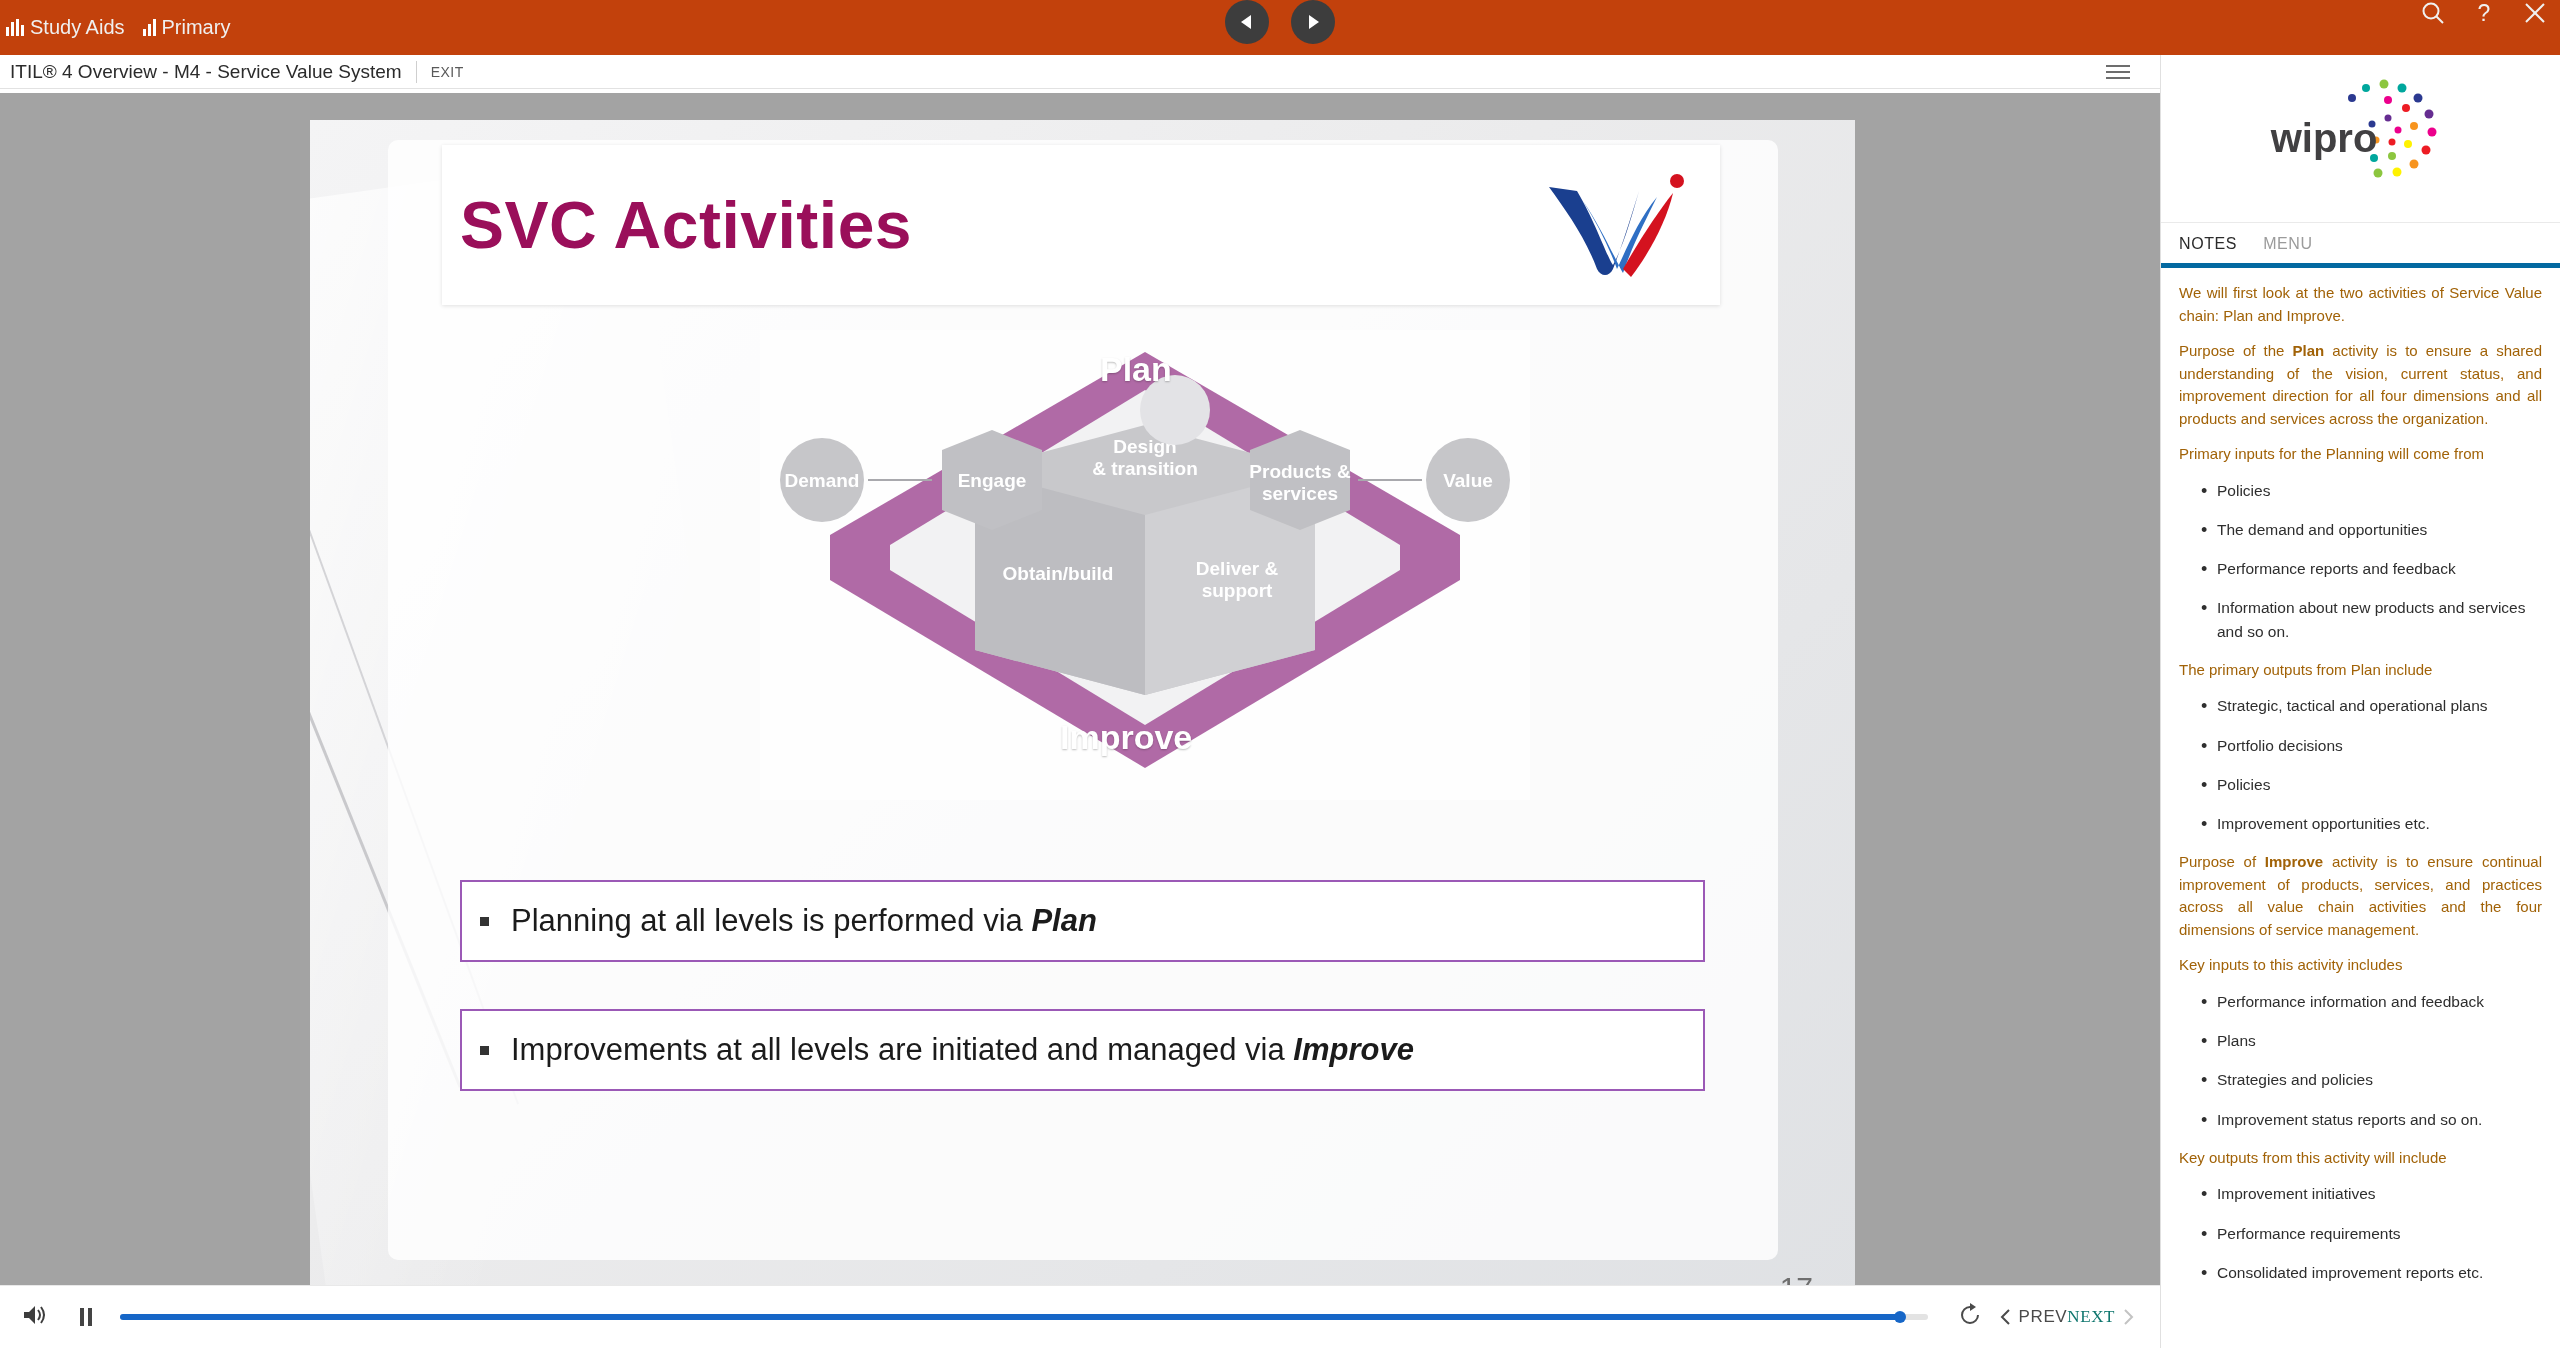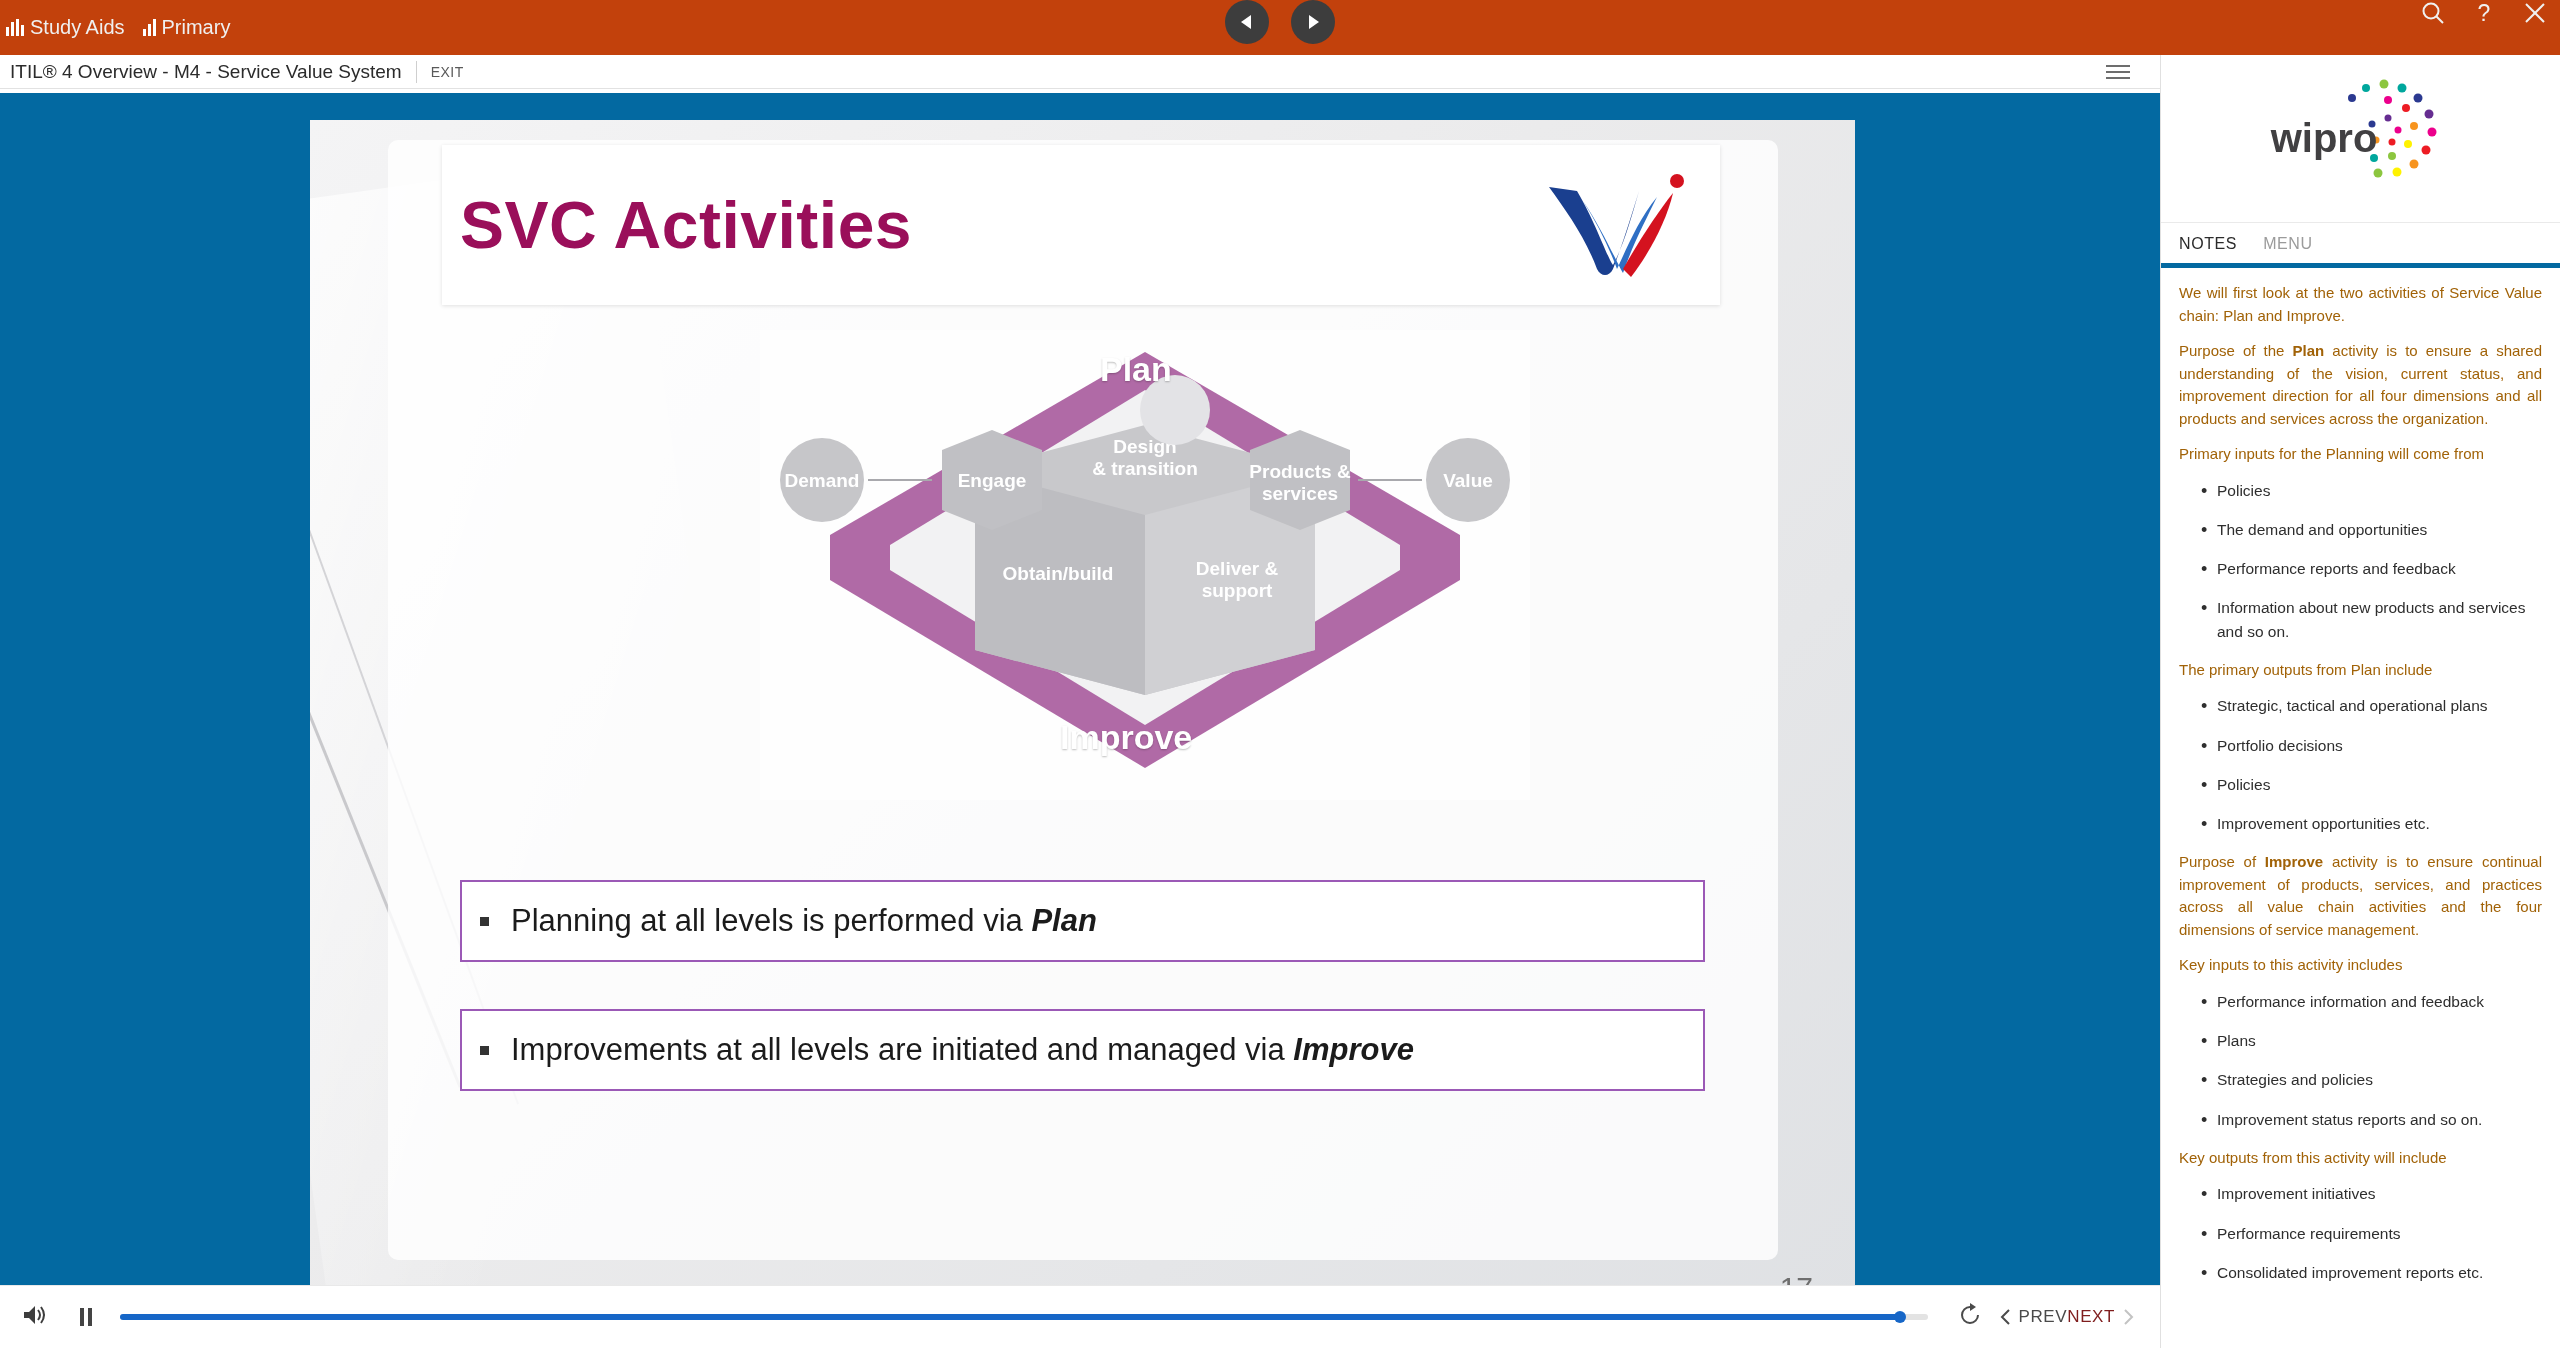--- a/index.html
+++ b/index.html
@@ -34,21 +34,21 @@
     background: #ffffff; border-bottom: 1px solid #e2e2e2;
     display: flex; align-items: center;
   }
   .course-title { font-size: 19px; color: #2b2b2b; padding-left: 10px; }
   .divider-v { width: 1px; height: 22px; background: #cfcfcf; margin: 0 14px; }
   .exit-btn { font-size: 14px; color: #5a5a5a; letter-spacing: .5px; cursor: pointer; }
   .hamburger { position: absolute; right: 30px; top: 50%; transform: translateY(-50%); cursor: pointer; }
   .hamburger i { display: block; width: 24px; height: 2px; background: #6d6d6d; margin: 4px 0; }
 
   
-  .stage { position: absolute; left: 0; top: 93px; width: 2160px; height: 1192px; background: #0369a1; }
+  .stage { position: absolute; left: 0; top: 93px; width: 2160px; height: 1192px; background: #a3a3a3; }
   .slide {
     position: absolute; left: 310px; top: 27px; width: 1545px; height: 1205px;
     background: linear-gradient(135deg,#f4f4f5 0%,#ebebec 45%,#dfe1e4 100%);
     overflow: hidden;
   }
   .slide-bg-shapes { position: absolute; inset: 0; overflow: hidden; }
   .sw1 { position:absolute; left:-60px; top:60px; width:460px; height:1100px;
          background: linear-gradient(115deg, rgba(255,255,255,.9) 0%, rgba(255,255,255,0) 70%);
          transform: rotate(-8deg); }
   .sw2 { position:absolute; left:-20px; top:100px; width:3px; height:900px; background:#c9c9cc; transform:rotate(-22deg); }
@@ -83,21 +83,21 @@
   .vol-icon { margin-left: 22px; cursor: pointer; }
   .pause-icon { margin-left: 32px; display: flex; gap: 4px; cursor: pointer; }
   .pause-icon i { width: 4px; height: 18px; background: #444; }
   .seek { position: relative; flex: 1; height: 6px; margin: 0 30px 0 28px; background: #e3e3e3; border-radius: 3px; cursor: pointer; }
   .seek .filled { position: absolute; left: 0; top: 0; height: 6px; background: #1666c7; border-radius: 3px; }
   .seek .knob { position: absolute; top: -3px; width: 12px; height: 12px; border-radius: 50%; background: #1666c7; }
   .replay { margin-right: 18px; cursor: pointer; }
   .prevnext { display: flex; align-items: center; margin-right: 26px; }
   .pn { display: flex; align-items: center; gap: 7px; font-size: 17px; letter-spacing: .6px; cursor: pointer; }
   .pn.enabled { color: #4a4a4a; }
-  .pn.disabled { color: #7f1d1d; cursor: default; }
+  .pn.disabled { color: #0f766e; cursor: default; font-family: Liberation Serif, serif; }
 
   
   .rpanel { position: absolute; right: 0; top: 55px; width: 400px; height: 1293px;
     background: #ffffff; border-left: 1px solid #e0e0e0; }
   .rlogo { height: 168px; display: flex; align-items: center; justify-content: center; border-bottom: 1px solid #eaeaea; }
   .rtabs { display: flex; gap: 26px; padding: 12px 18px 10px 18px; border-bottom: 5px solid #0369a1; }
   .rtab { font-size: 16px; letter-spacing: .6px; cursor: pointer; }
   .rtab.active { color: #2b2b2b; }
   .rtab.inactive { color: #9b9b9b; }
   .notes { padding: 14px 18px 10px 18px; height: 1100px; overflow: hidden; }

